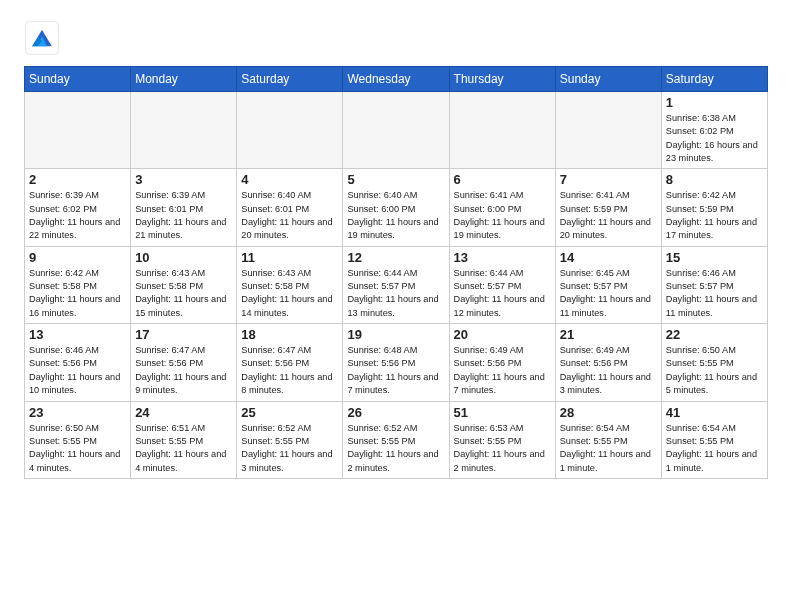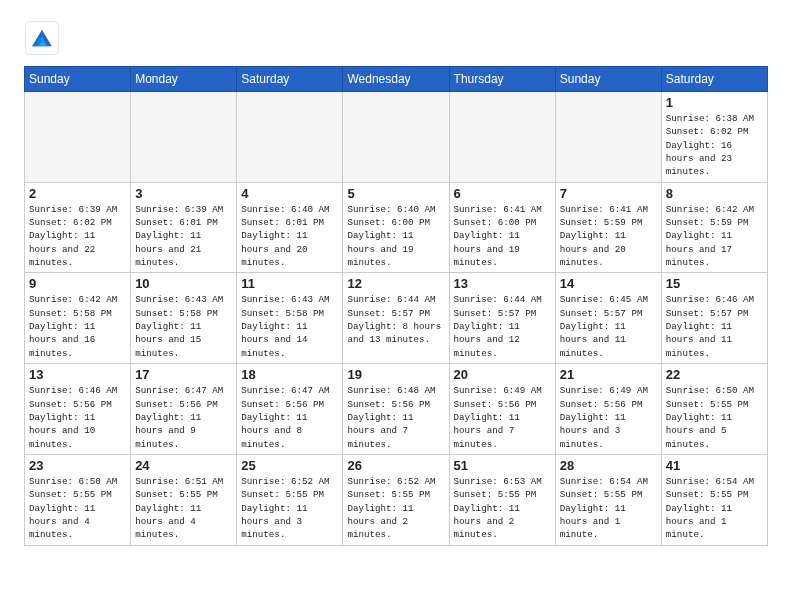--- a/index.html
+++ b/index.html
@@ -77,21 +77,20 @@
     .day-number {
       font-size: 13px;
       font-weight: bold;
       margin-bottom: 2px;
       display: block;
     }
     .day-info {
       line-height: 1.45;
       font-size: 9.2px;
       color: #222;
-      font-family: Liberation Mono, monospace;
     }
   </style>
 </head>
 <body>
 
 <div class="page">
   <div class="header">
     <div class="logo">
       <svg class="logo-icon" viewBox="0 0 44 44" xmlns="http://www.w3.org/2000/svg">
         <rect x="2" y="2" width="40" height="40" rx="4" fill="#fff" stroke="#ddd" stroke-width="1"></rect>
@@ -172,21 +171,21 @@
           <td>
             <span class="day-number">10</span>
             <div class="day-info"><span>Sunrise: 6:43 AM</span><br><span>Sunset: 5:58 PM</span><br><span>Daylight: 11 hours and 15 minutes.</span></div>
           </td>
           <td>
             <span class="day-number">11</span>
             <div class="day-info"><span>Sunrise: 6:43 AM</span><br><span>Sunset: 5:58 PM</span><br><span>Daylight: 11 hours and 14 minutes.</span></div>
           </td>
           <td>
             <span class="day-number">12</span>
-            <div class="day-info"><span>Sunrise: 6:44 AM</span><br><span>Sunset: 5:57 PM</span><br><span>Daylight: 8 hours and 13 minutes.</span></div>
+            <div class="day-info"><span>Sunrise: 6:44 AM</span><br><span>Sunset: 5:57 PM</span><br><span>Daylight: 11 hours and 13 minutes.</span></div>
           </td>
           <td>
             <span class="day-number">13</span>
             <div class="day-info"><span>Sunrise: 6:44 AM</span><br><span>Sunset: 5:57 PM</span><br><span>Daylight: 11 hours and 12 minutes.</span></div>
           </td>
           <td>
             <span class="day-number">14</span>
             <div class="day-info"><span>Sunrise: 6:45 AM</span><br><span>Sunset: 5:57 PM</span><br><span>Daylight: 11 hours and 11 minutes.</span></div>
           </td>
           <td>

